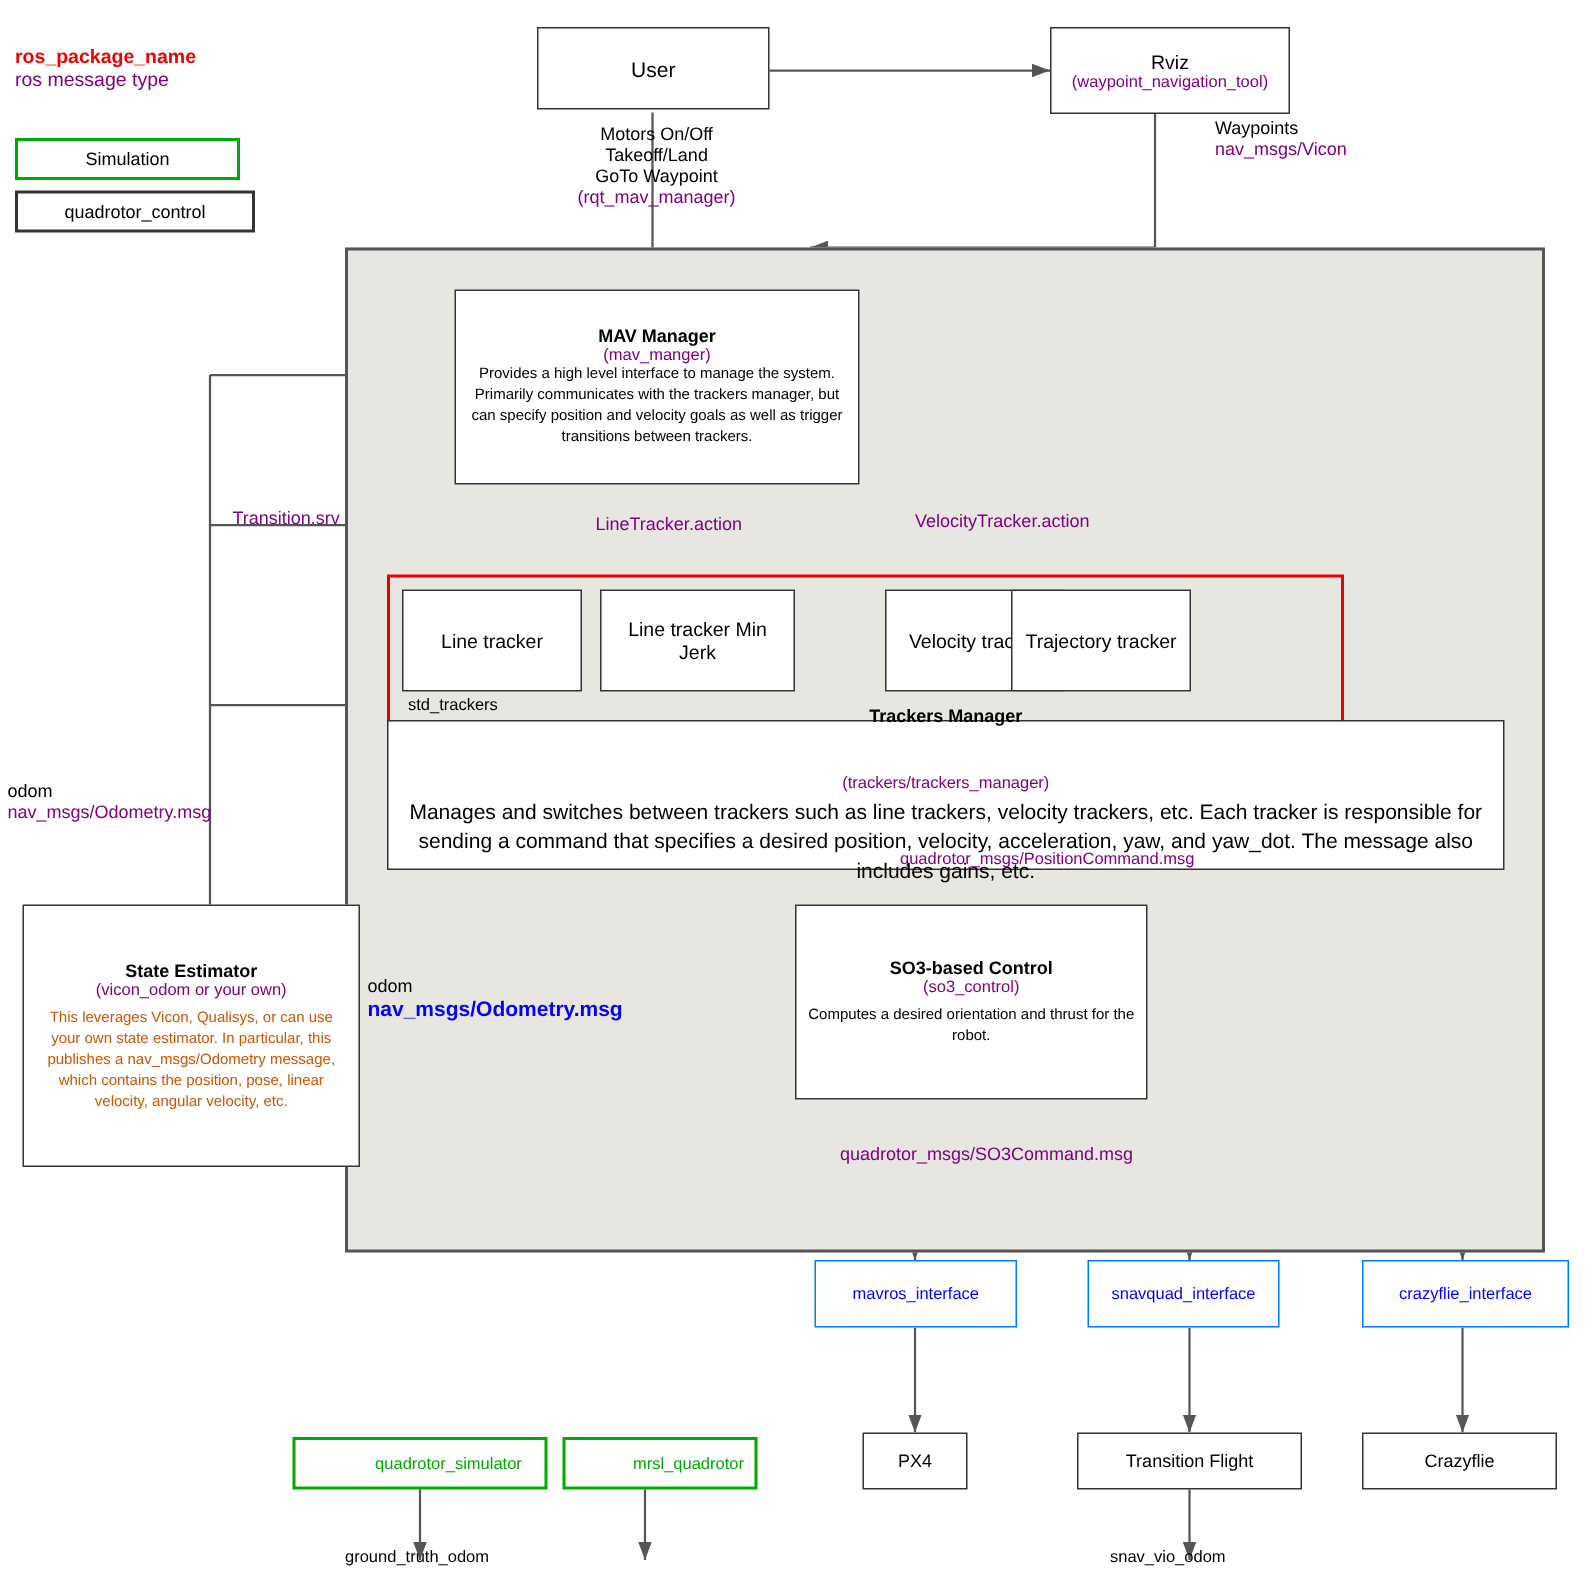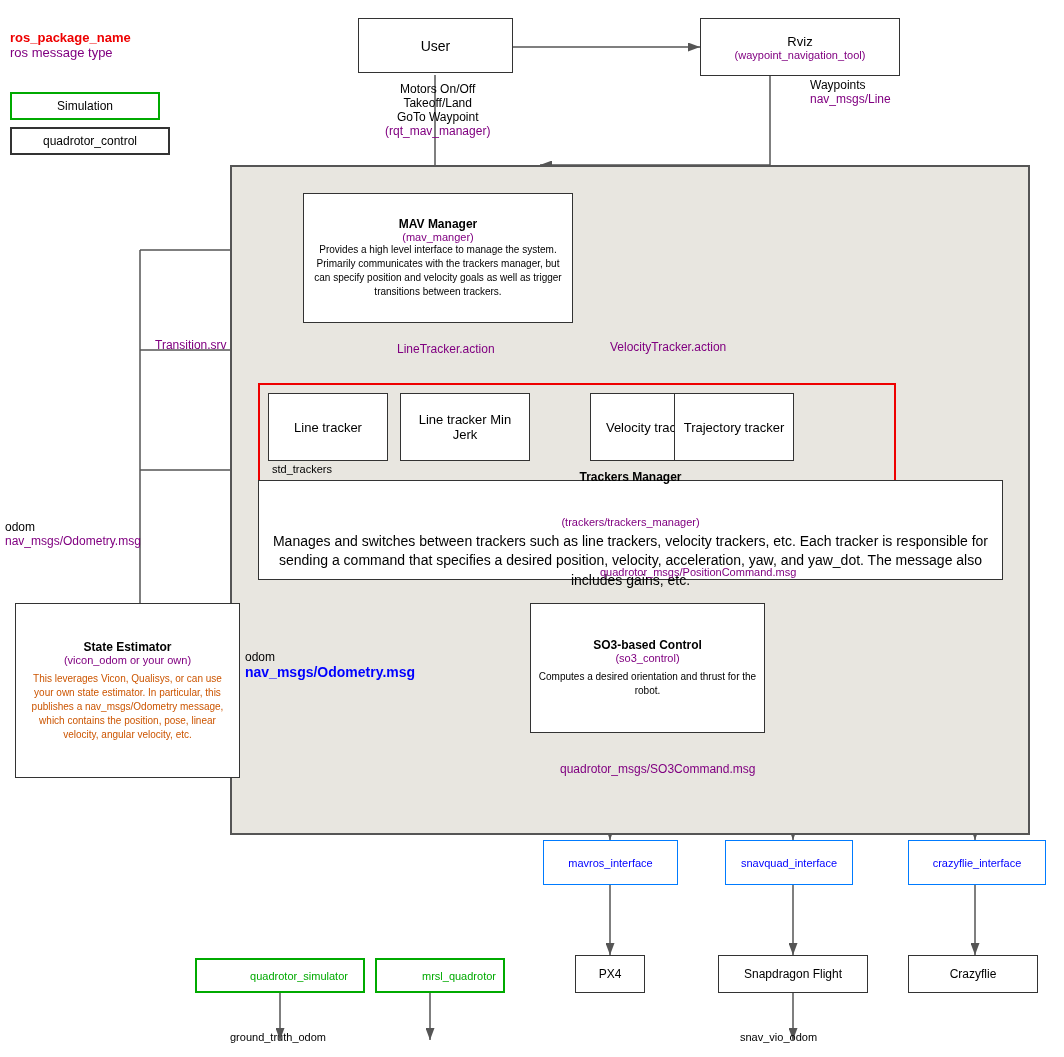--- a/index.html
+++ b/index.html
@@ -119,35 +119,35 @@
   <div class="box" style="position:absolute; top:127px; left:10px; width:160px; height:28px; border:2px solid #333;">
     <span>quadrotor_control</span>
   </div>
 
   <div style="position:absolute; top:165px; left:230px; width:800px; height:670px; background:#e8e6e0; border:2px solid #555;"></div>
 
   <div class="box" style="position:absolute; top:18px; left:358px; width:155px; height:55px;">
     <span style="font-size:14px;">User</span>
   </div>
 
-  <div class="box" style="position:absolute; top:18px; left:700px; width:200px; height:58px;">
+  <div class="box" style="position:absolute; top:18px; left:700px; width:160px; height:58px;">
     <span style="font-size:13px;">Rviz</span>
     <span class="label-purple" style="font-size:11px;">(waypoint_navigation_tool)</span>
   </div>
 
   <div style="position:absolute; top:82px; left:385px; text-align:center;">
     <div>Motors On/Off</div>
     <div>Takeoff/Land</div>
     <div>GoTo Waypoint</div>
     <div class="label-purple">(rqt_mav_manager)</div>
   </div>
 
   <div style="position:absolute; top:78px; left:810px;">
     <div>Waypoints</div>
-    <div class="label-purple">nav_msgs/Line</div>
+    <div class="label-purple">nav_msgs/Vicon</div>
   </div>
 
   <div class="box" style="position:absolute; top:193px; left:303px; width:270px; height:130px;">
     <div style="font-weight:bold;">MAV Manager</div>
     <div class="label-purple" style="font-size:11px;">(mav_manger)</div>
     <div style="font-size:10px; margin-top:0; text-align:center; line-height:1.4;">Provides a high level interface to manage the system. Primarily communicates with the trackers manager, but can specify position and velocity goals as well as trigger transitions between trackers.</div>
   </div>
 
   <div style="position:absolute; top:338px; left:155px;">
     <span class="label-purple">Transition.srv</span>
@@ -230,21 +230,21 @@
 
   <div class="box box-blue-border" style="position:absolute; top:840px; left:908px; width:138px; height:45px;">
     <span class="label-blue" style="font-size:11px;">crazyflie_interface</span>
   </div>
 
   <div class="box" style="position:absolute; top:955px; left:575px; width:70px; height:38px;">
     <span>PX4</span>
   </div>
 
   <div class="box" style="position:absolute; top:955px; left:718px; width:150px; height:38px;">
-    <span>Snapdragon Flight</span>
+    <span>Transition Flight</span>
   </div>
 
   <div class="box" style="position:absolute; top:955px; left:908px; width:130px; height:38px;">
     <span>Crazyflie</span>
   </div>
 
   <div class="box box-green-border" style="position:absolute; top:958px; left:195px; width:170px; height:35px;">
     <span class="label-green" style="font-size:11px;">quadrotor_simulator</span>
   </div>
 

